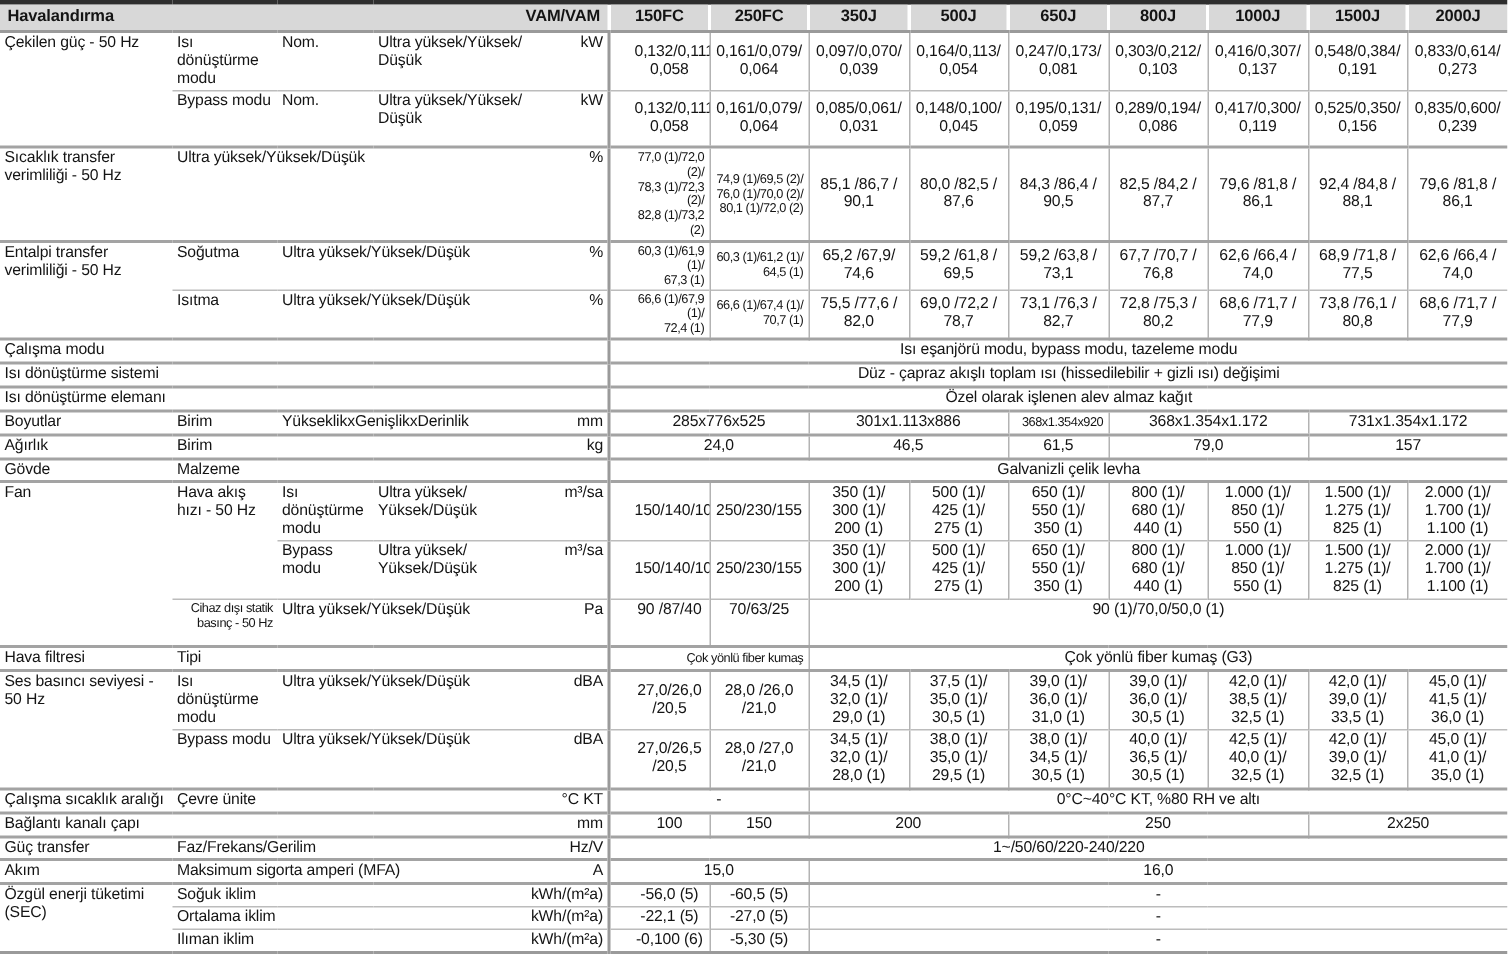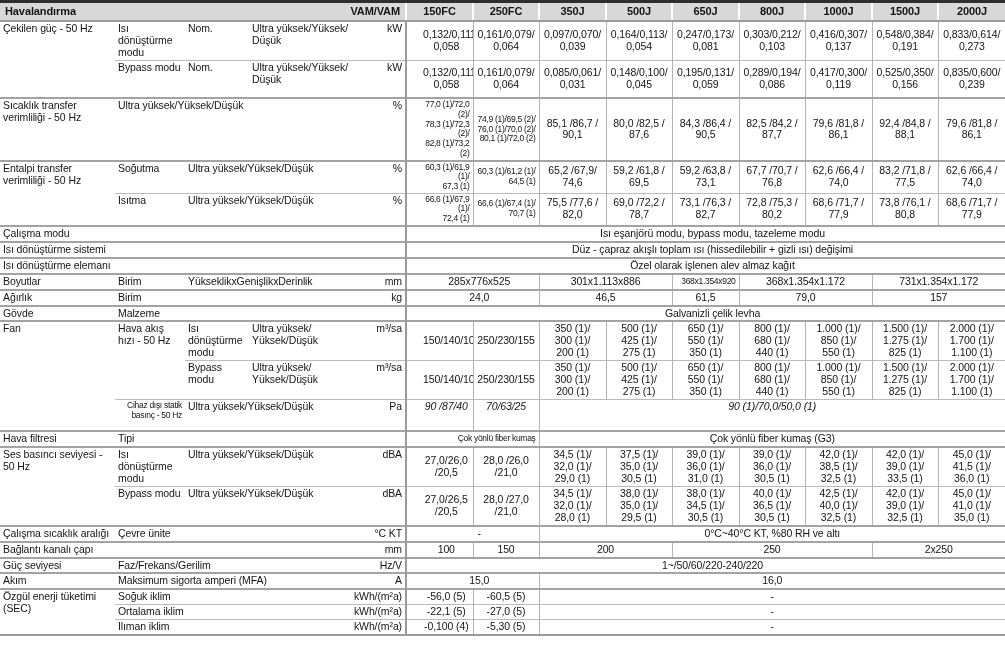--- a/index.html
+++ b/index.html
@@ -12,21 +12,21 @@
            border-bottom:2px solid #9a9a9a;vertical-align:middle;}
   th.main{text-align:left;}
   .thwrap{display:flex;justify-content:space-between;align-items:center;padding:0 2px;}
   th.colh{border-left:2px solid #ffffff;}
   td{border-top:1px solid #bcbcbc;vertical-align:middle;}
   tr.g td{border-top:2px solid #a3a3a3;}
   td.cat,td.lbl{text-align:left;vertical-align:top;}
   td.val{text-align:center;border-left:1px solid #b3b3b3;white-space:pre-line;}
   td.v0{border-left:2px solid #9a9a9a;padding-left:16px;}
   td.sm{font-size:8.5px;letter-spacing:-0.3px;text-align:right;}
-  td.vtop{vertical-align:top;font-style:italic;}
+  td.vtop{vertical-align:top;}
   .uw{display:flex;justify-content:space-between;align-items:flex-start;gap:8px;}
   .uw span:first-child{white-space:pre-line;}
   .unit{text-align:right;white-space:nowrap;}
   tr.r15{height:15px} tr.r31{height:31px}
   tr.r38{height:38px} tr.r52{height:52px}
 </style>
 </head>
 <body>
 
 <table>
@@ -169,21 +169,21 @@
         <td class="val">65,2 /67,9/
 74,6</td>
         <td class="val">59,2 /61,8 /
 69,5</td>
         <td class="val">59,2 /63,8 /
 73,1</td>
         <td class="val">67,7 /70,7 /
 76,8</td>
         <td class="val">62,6 /66,4 /
 74,0</td>
-        <td class="val">83,2 /71,8 /
+        <td class="val">68,9 /71,8 /
 77,5</td>
         <td class="val">62,6 /66,4 /
 74,0</td>
       </tr>
       <tr class="r31">
         <td class="lbl">Isıtma</td>
         <td colspan="2" class="lbl">
           <div class="uw">
             <span>Ultra yüksek/Yüksek/Düşük</span>
             <span class="unit">%</span>
@@ -428,21 +428,21 @@
             <span class="unit">mm</span>
           </div>
         </td>
         <td class="val v0">100</td>
         <td class="val">150</td>
         <td colspan="2" class="val">200</td>
         <td colspan="3" class="val">250</td>
         <td colspan="2" class="val">2x250</td>
       </tr>
       <tr class="g r15">
-        <td class="cat">Güç seviyesi</td>
+        <td class="cat">Güç transfer</td>
         <td colspan="3" class="lbl">
           <div class="uw">
             <span>Faz/Frekans/Gerilim</span>
             <span class="unit">Hz/V</span>
           </div>
         </td>
         <td colspan="9" class="val v0">1~/50/60/220-240/220</td>
       </tr>
       <tr class="g r15">
         <td class="cat">Akım</td>
@@ -478,18 +478,18 @@
         <td class="val">-27,0 (5)</td>
         <td colspan="7" class="val">-</td>
       </tr>
       <tr class="r15">
         <td colspan="3" class="lbl">
           <div class="uw">
             <span>Ilıman iklim</span>
             <span class="unit">kWh/(m²a)</span>
           </div>
         </td>
-        <td class="val v0">-0,100 (4)</td>
+        <td class="val v0">-0,100 (6)</td>
         <td class="val">-5,30 (5)</td>
         <td colspan="7" class="val">-</td>
       </tr>
     </tbody>
 </table>
 
 </body></html>

